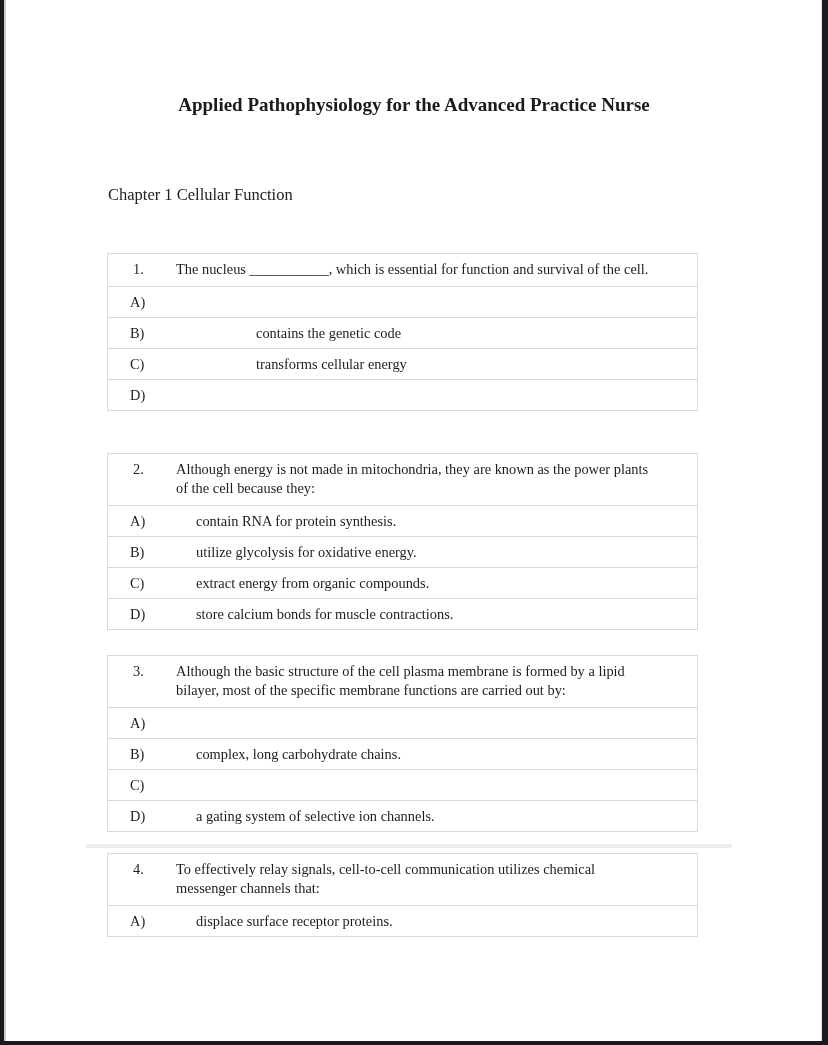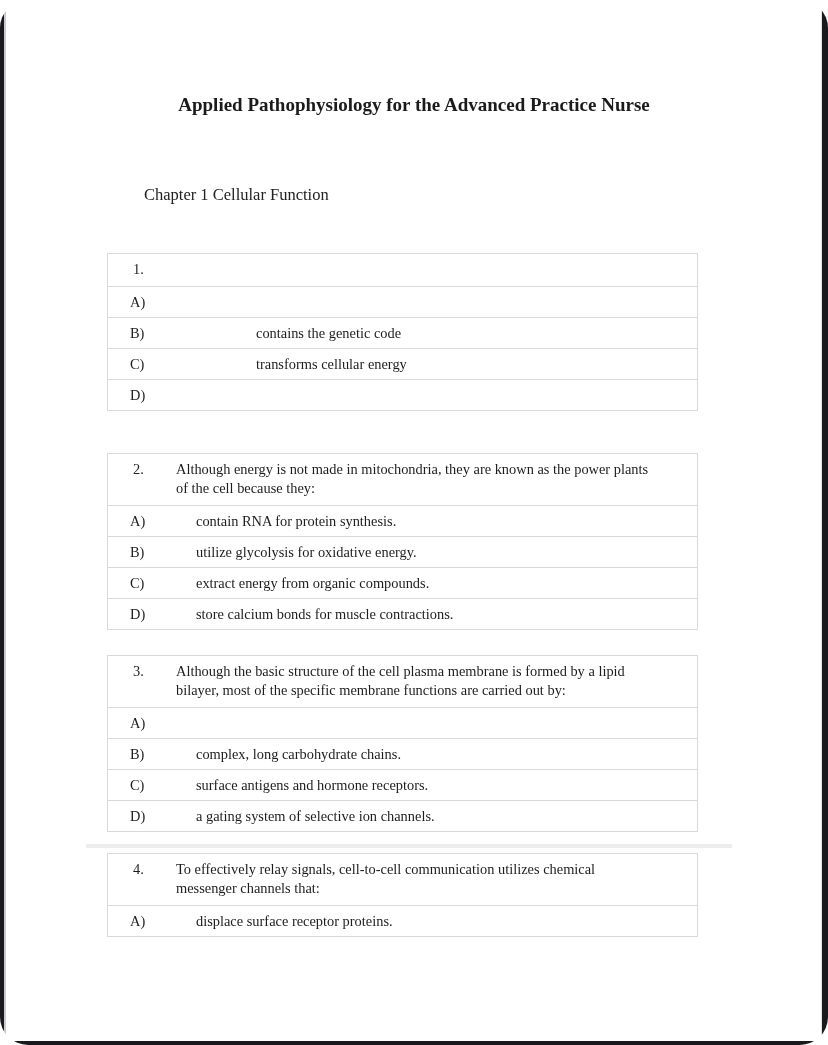--- a/index.html
+++ b/index.html
@@ -1,33 +1,33 @@
 <!DOCTYPE html>
 <html><head>
 <meta charset="utf-8">
 <style>
   html, body { margin:0; padding:0; background:#ffffff; }
   .viewport {
     position:relative; width:828px; height:1045px; background:#ffffff;
-    overflow:hidden; font-family:"Liberation Serif", serif; color:#1d1d1d;border-radius:28px;
+    overflow:hidden; font-family:"Liberation Serif", serif; color:#1d1d1d;
   }
   
   .edge-left  { position:absolute; left:0; top:0; width:4px; height:1045px; background:#1a1a1e; z-index:6; }
   .edge-left-shade  { position:absolute; left:4px; top:0; width:2px; height:1045px; background:#c9c9cf; z-index:6; }
   .edge-right { position:absolute; right:0; top:0; width:6px; height:1045px; background:#1a1a1e; z-index:6; }
   .edge-right-shade { position:absolute; right:6px; top:0; width:1px; height:1045px; background:#e4e4e7; z-index:6; }
   .edge-bottom { position:absolute; left:0; bottom:0; width:828px; height:4px; background:#1a1a1e; z-index:7; }
 
   .title-block {
     position:absolute; top:88px; left:0; width:828px; text-align:center;
     font-weight:bold; font-size:19px; line-height:34px; color:#1b1b1b;
   }
   .title-line { display:block; }
 
-  .chapter-heading { position:absolute; top:185px; left:108px; font-size:16.5px; color:#222222;margin-left:36px; }
+  .chapter-heading { position:absolute; top:185px; left:108px; font-size:16.5px; color:#222222; }
 
   .qtable {
     position:absolute; left:107px; width:591px; box-sizing:border-box;
     border:1px solid #d9d9d9; background:#ffffff;
   }
   .q-row { display:flex; border-bottom:1px solid #d9d9d9; padding:6px 0 7px 0; }
   .q-num  { flex:0 0 68px; box-sizing:border-box; padding-left:25px; font-size:14.4px; line-height:19px; }
   .q-text { width:480px; font-size:14.4px; line-height:19px; }
 
   .o-row { display:flex; align-items:center; height:30px; border-bottom:1px solid #d9d9d9; font-size:14.4px; }
@@ -56,20 +56,21 @@
 
   <h1 class="title-block" style="margin:0;">
     <span class="title-line">Applied Pathophysiology for the Advanced Practice Nurse</span>
   </h1>
 
   <div class="chapter-heading">Chapter 1 Cellular Function</div>
 
   <div class="qtable t1">
     <div class="q-row">
       <span class="q-num">1.</span>
+      <span class="q-text">The nucleus ___________, which is essential for function and survival of the cell.</span>
     </div>
     <div class="o-row">
       <span class="o-letter">A)</span>
     </div>
     <div class="o-row">
       <span class="o-letter">B)</span>
       <span class="o-text opt-wide">contains the genetic code</span>
     </div>
     <div class="o-row">
       <span class="o-letter">C)</span>
@@ -110,21 +111,20 @@
     </div>
     <div class="o-row">
       <span class="o-letter">A)</span>
     </div>
     <div class="o-row">
       <span class="o-letter">B)</span>
       <span class="o-text">complex, long carbohydrate chains.</span>
     </div>
     <div class="o-row">
       <span class="o-letter">C)</span>
-      <span class="o-text">surface antigens and hormone receptors.</span>
     </div>
     <div class="o-row">
       <span class="o-letter">D)</span>
       <span class="o-text">a gating system of selective ion channels.</span>
     </div>
   </div>
 
   <div class="page-divider"></div>
 
   <div class="qtable t4">

